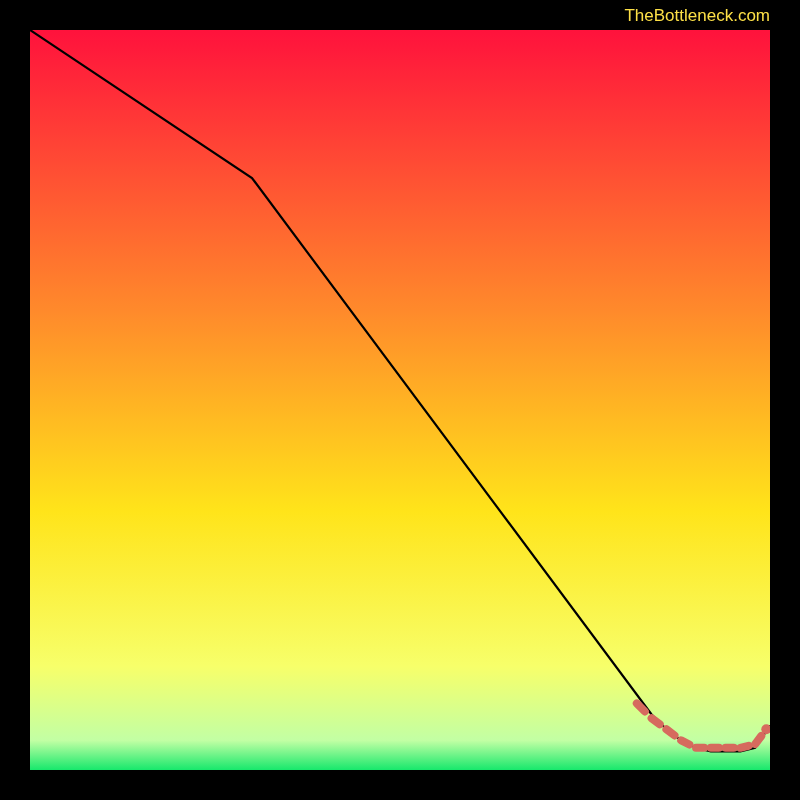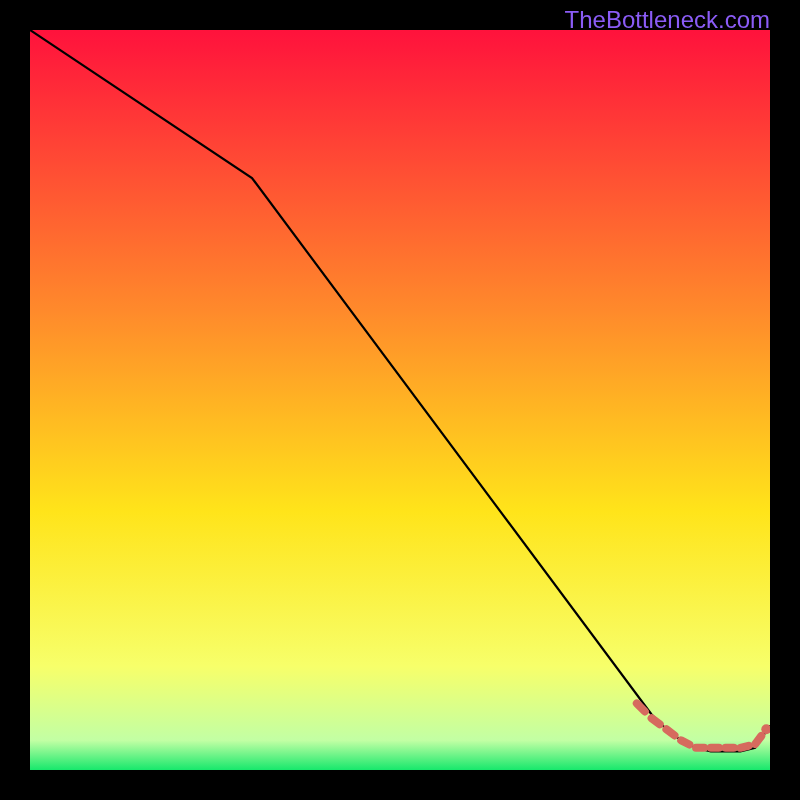--- a/index.html
+++ b/index.html
@@ -20,23 +20,23 @@
     position: absolute;
     left: 30px;
     top: 30px;
     width: 740px;
     height: 740px;
   }
   .watermark {
     position: absolute;
     top: 6px;
     right: 30px;
-    font-size: 24px;
+    font-size: 17px;
     font-weight: 400;
-    color: #8b5cf6;
+    color: #fde047;
     letter-spacing: 0px;
   }
   svg { display: block; }
 </style>
 </head>
 <body>
 
 <div class="stage">
   <div class="watermark">TheBottleneck.com</div>
 

